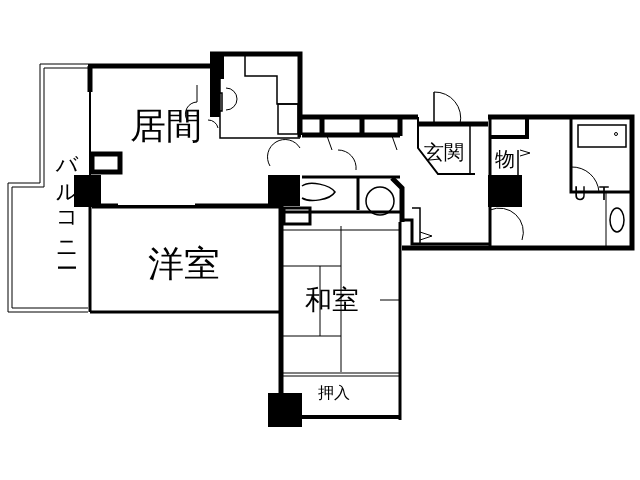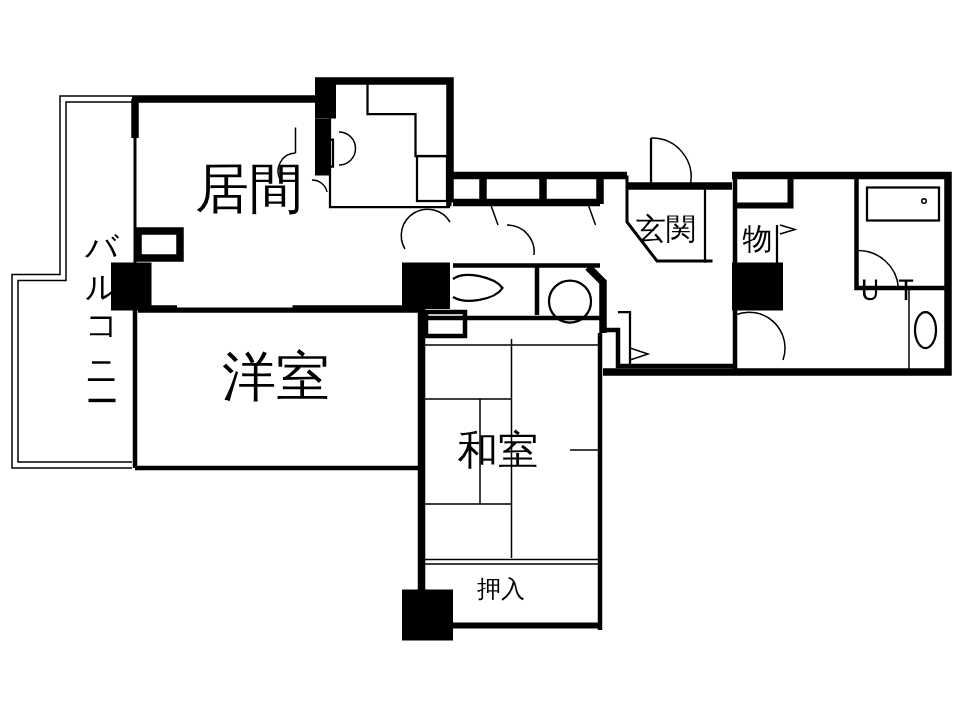--- a/index.html
+++ b/index.html
@@ -93,18 +93,18 @@
     <rect x="74" y="175" width="27" height="32"></rect>
     <rect x="268" y="175" width="32" height="31"></rect>
     <rect x="282" y="176" width="14" height="22"></rect>
     <rect x="488" y="175" width="34" height="32"></rect>
     <rect x="268" y="393" width="34" height="34"></rect>
   </g>
 </svg>
 
 <div class="lbl vert" style="left:52px;top:140px;font-size:22px;font-weight:normal;">バルコニー</div>
 <div class="lbl" style="left:130px;top:102px;font-size:36px;font-weight:normal;">居間</div>
-<div class="lbl" style="left:148px;top:227px;font-size:36px;font-weight:normal;text-align:right;">洋室</div>
+<div class="lbl" style="left:148px;top:240px;font-size:36px;font-weight:normal;text-align:right;">洋室</div>
 <div class="lbl" style="left:305px;top:282px;font-size:27px;font-weight:normal;">和室</div>
 <div class="lbl" style="left:318px;top:383px;font-size:16px;font-weight:normal;">押入</div>
 <div class="lbl" style="left:424px;top:139px;font-size:20px;font-weight:normal;">玄関</div>
 <div class="lbl" style="left:495px;top:146px;font-size:20px;font-weight:normal;">物</div>
 <div class="lbl" style="left:524px;top:180px;font-size:20px;font-weight:normal;letter-spacing:4px;margin-left:46px;">ＵＴ</div>
 
 </body></html>

